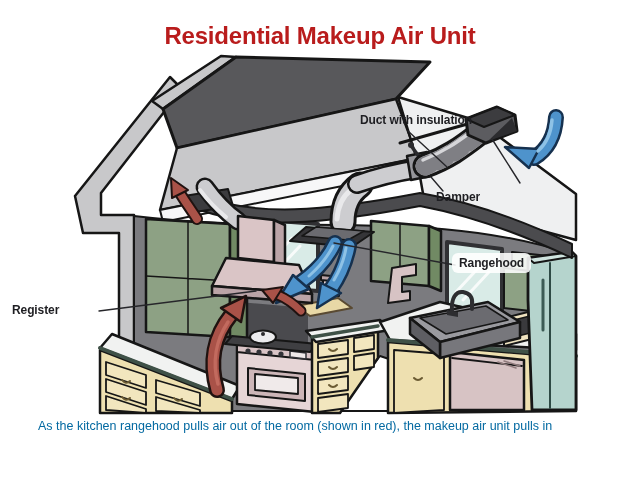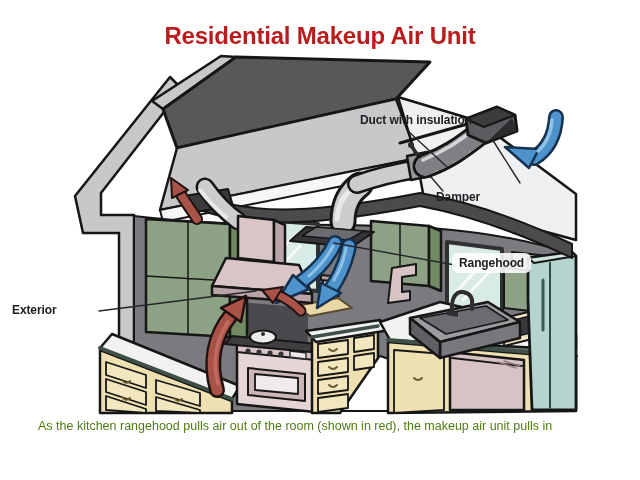--- a/index.html
+++ b/index.html
@@ -6,21 +6,21 @@
   .stage{position:relative;width:640px;height:480px;background:#ffffff;overflow:hidden;
          font-family:"Liberation Sans","DejaVu Sans",sans-serif;}
   .title{position:absolute;left:0;right:0;top:22px;text-align:center;
          font-size:24px;font-weight:700;letter-spacing:-0.2px;color:#b91c1c;}
   .lbl{position:absolute;font-size:12px;font-weight:700;color:#1e1e22;white-space:nowrap;letter-spacing:-0.1px;}
   .lbl-duct{left:336px;top:113px;margin-left:24px;}
   .lbl-damper{left:436px;top:190px;}
   .lbl-exterior{left:514px;top:181px;}
   .lbl-register{left:452px;top:253px;background:rgba(255,255,255,0.88);border-radius:6px;padding:3px 7px;}
   .lbl-rangehood{left:12px;top:303px;}
-  .caption{position:absolute;left:38px;top:416px;width:586px;font-size:12.5px;line-height:20px;color:#4d7c0f;}
+  .caption{position:absolute;left:38px;top:416px;width:586px;font-size:12.5px;line-height:20px;color:#0369a1;}
   svg{position:absolute;left:0;top:0;}
 </style>
 </head>
 <body>
 
 <div class="stage">
 
 <svg width="640" height="480" viewBox="0 0 640 480">
   <g stroke-linejoin="round" stroke-linecap="round">
 
@@ -223,19 +223,19 @@
       <line x1="99" y1="311" x2="256" y2="291"></line>
     </g>
   </g>
 </svg>
 
 <div class="title">Residential Makeup Air Unit</div>
 
 <div class="lbl lbl-duct">Duct with insulation</div>
 <div class="lbl lbl-damper">Damper</div>
 <div class="lbl lbl-register">Rangehood</div>
-<div class="lbl lbl-rangehood">Exterior</div>
+<div class="lbl lbl-rangehood">Register</div>
 
 <div class="caption">
   <div>As the kitchen rangehood pulls air out of the room (shown in red), the makeup air unit pulls in</div>
 </div>
 
 </div>
 
 </body></html>

